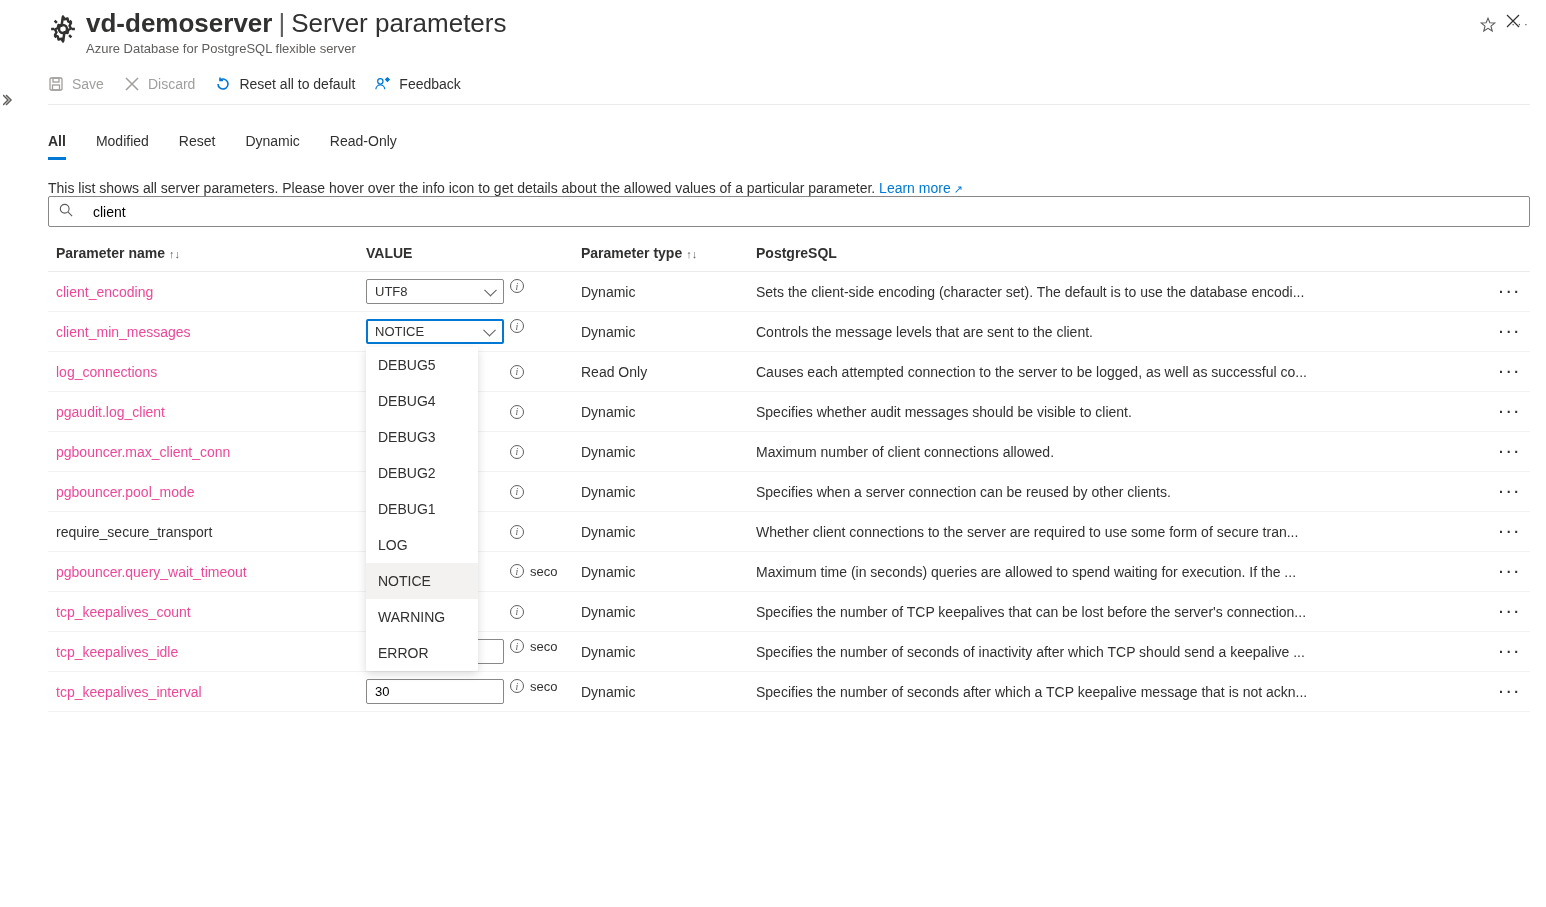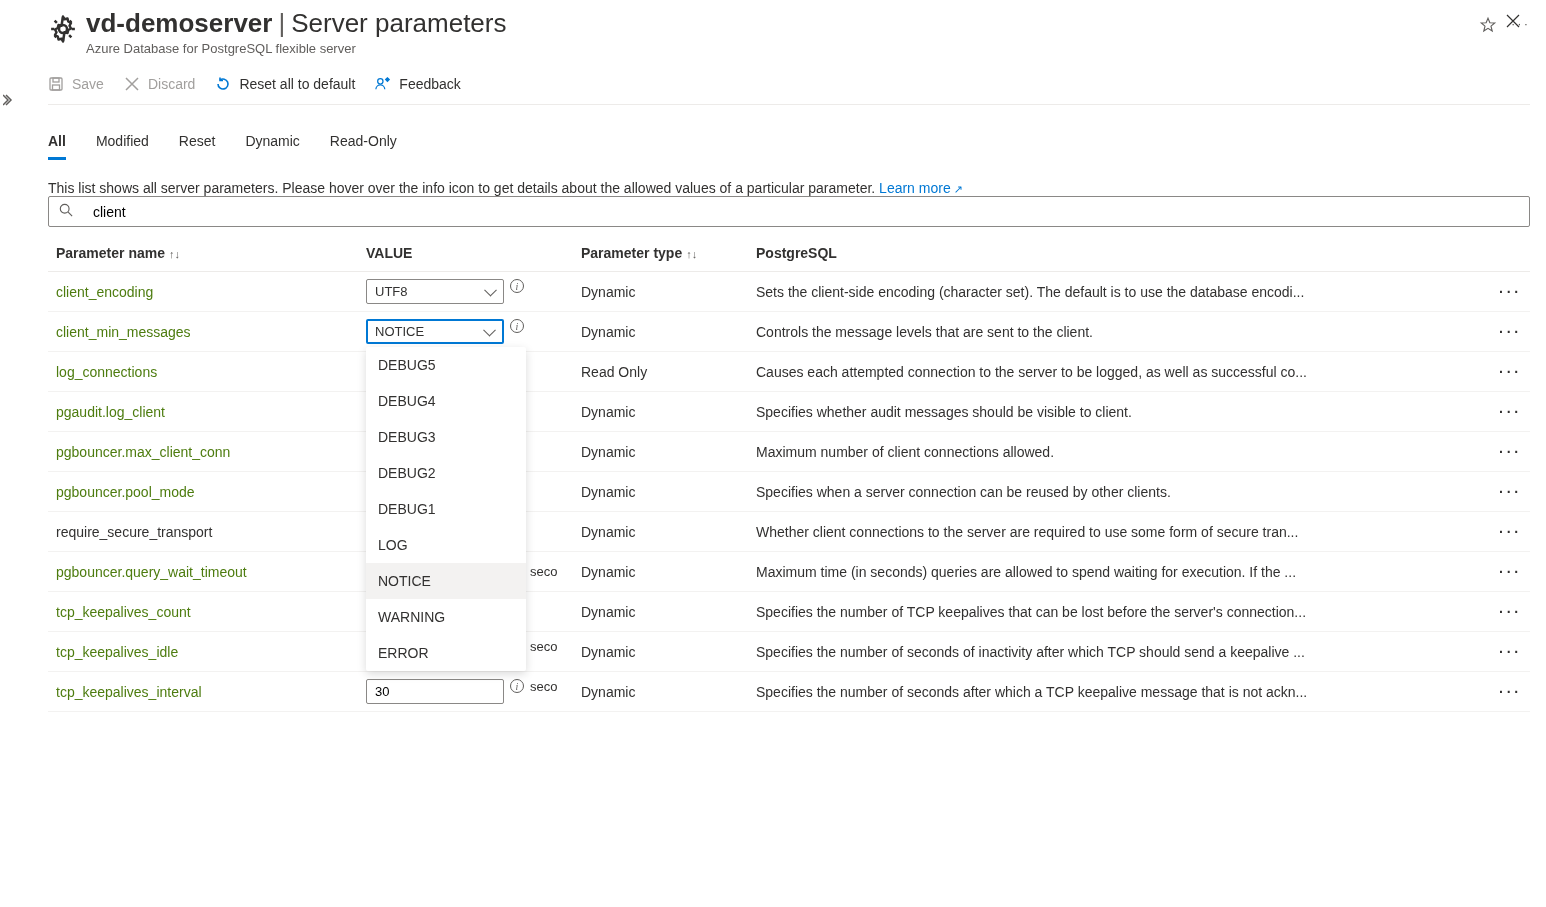--- a/index.html
+++ b/index.html
@@ -136,21 +136,21 @@
 }
 .tbl tr.row { border-bottom: 1px solid #f3f2f1; }
 .tbl td { padding: 6px 8px; font-size: 14px; vertical-align: middle; height: 40px; }
 .col-name { width: 310px; }
 .col-value { width: 215px; }
 .col-type { width: 175px; }
 .col-desc {  }
 .col-more { width: 40px; text-align: right; }
 .sort-ic { color:#605e5c; font-size:11px; margin-left:4px; }
 
-.param-link { color: #4d7c0f; cursor: pointer; }
+.param-link { color: #ec4899; cursor: pointer; }
 .param-plain { color: #323130; }
 
 .value-cell { display:flex; align-items:flex-start; gap:6px; position: relative; }
 .value-sel, .value-inp {
   width: 138px;
   border: 1px solid #8a8886;
   border-radius: 2px;
   padding: 4px 24px 4px 8px;
   font-size: 13px;
   font-family: inherit;
@@ -180,21 +180,21 @@
 .unit { font-size: 13px; color:#323130; }
 .more-dots { color:#323130; cursor:pointer; letter-spacing: 3px; font-weight:600; }
 .desc { white-space: nowrap; overflow: hidden; text-overflow: ellipsis; max-width: 630px; display:block; }
 
 
 .dropdown {
   position: absolute;
   background: #fff;
   box-shadow: 0 3px 10px rgba(0,0,0,0.15);
   border-radius: 2px;
-  width: 160px;
+  width: 112px;
   z-index: 10;
 }
 .dropdown .opt {
   padding: 10px 12px;
   font-size: 14px;
   cursor: pointer;
 }
 .dropdown .opt.selected { background: #f3f2f1; }
 </style>
 </head>

